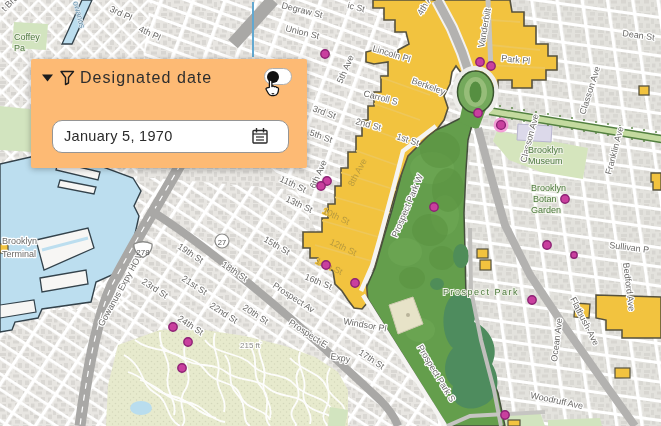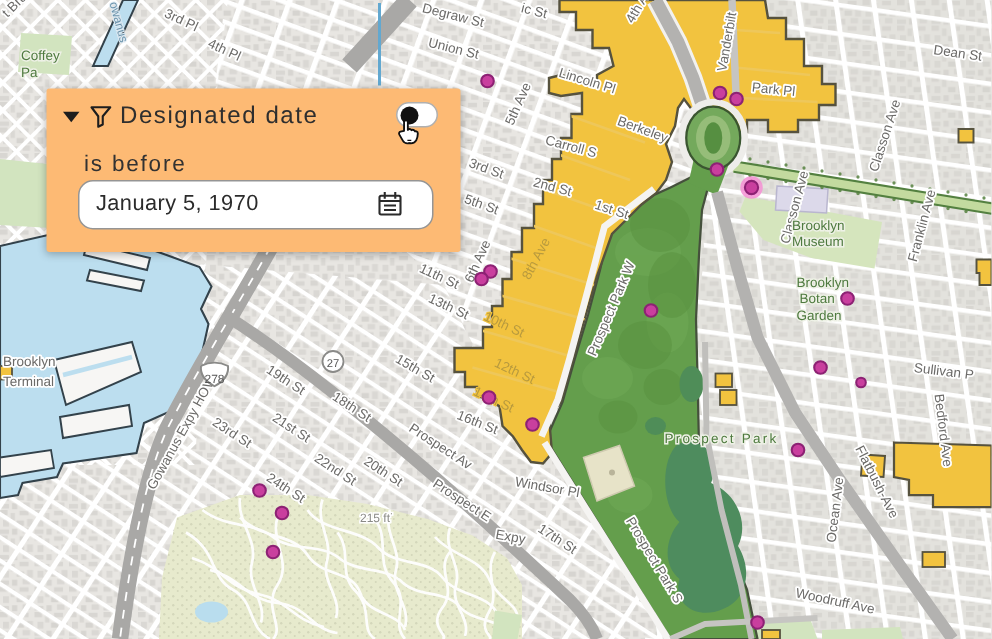--- a/index.html
+++ b/index.html
@@ -373,21 +373,20 @@
 
   <div id="toggle">
       <div id="knob"></div>
     </div>
 
   <svg style="position:absolute;left:232px;top:19px" width="20" height="21" viewBox="0 0 20 21">
     <path d="M6.4,3.4 c0,-1.6 2.5,-1.6 2.5,0 l0,5.2 c0,0 0.55,-0.85 1.55,-0.55 c0.6,0.18 0.85,0.75 0.85,0.75 c0,0 0.8,-0.5 1.6,-0.1 c0.5,0.25 0.75,0.8 0.75,0.8 c0,0 1.95,-0.35 1.9,1.45 c-0.03,1.2 -0.3,3.1 -1,4.5 c-0.75,1.5 -1.85,2.1 -3.65,2.1 l-2.4,0 c-1.3,0 -2.3,-0.7 -2.95,-1.8 l-2.3,-4 c-0.5,-0.9 -0.15,-1.75 0.75,-1.95 l2.35,-0.5 Z" fill="#ffffff" stroke="#111111" stroke-width="1.25" stroke-linejoin="round"></path>
     <path d="M8.6,15.6 l2.6,0 M9.2,17.2 l1.6,0" stroke="#111111" stroke-width="0.9" fill="none"></path>
   </svg>
 
-  <div id="isbefore">is before</div>
 
   <div id="datebox">
     <div id="datetext">January 5, 1970</div>
 
     <svg style="position:absolute;right:19px;top:6px" width="18" height="18" viewBox="0 0 18 18">
       <rect x="2" y="3.5" width="14" height="12.5" rx="1" fill="none" stroke="#2b2b2b" stroke-width="1.4"></rect>
       <line x1="5.5" y1="1" x2="5.5" y2="5.5" stroke="#2b2b2b" stroke-width="1.4"></line>
       <line x1="12.5" y1="1" x2="12.5" y2="5.5" stroke="#2b2b2b" stroke-width="1.4"></line>
       <line x1="2" y1="7" x2="16" y2="7" stroke="#2b2b2b" stroke-width="1.2"></line>
       <line x1="5" y1="10" x2="13" y2="10" stroke="#2b2b2b" stroke-width="1.2"></line>

